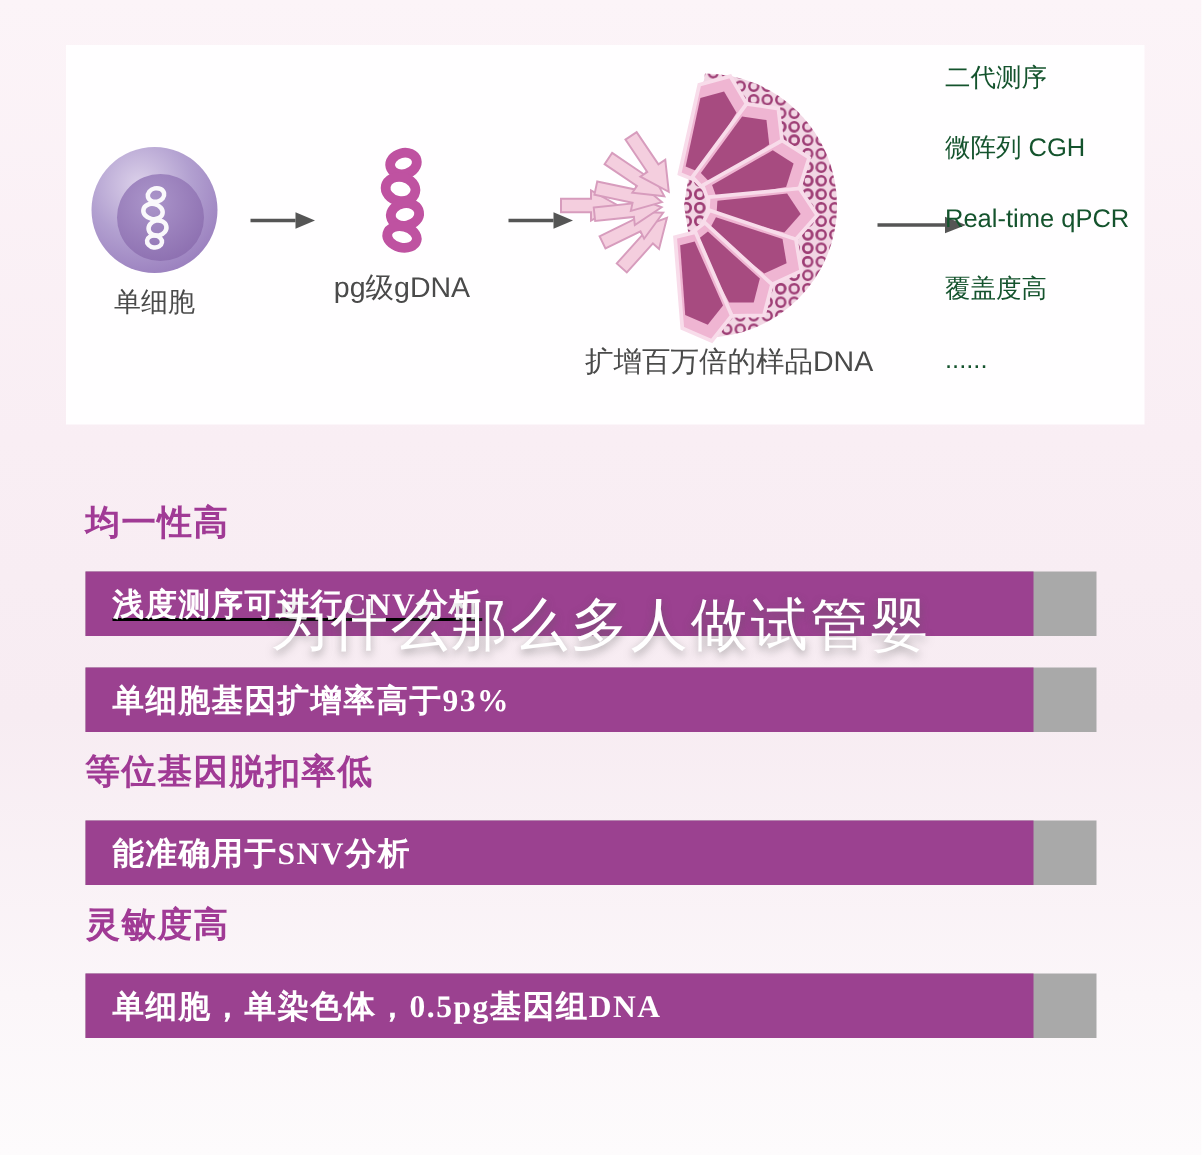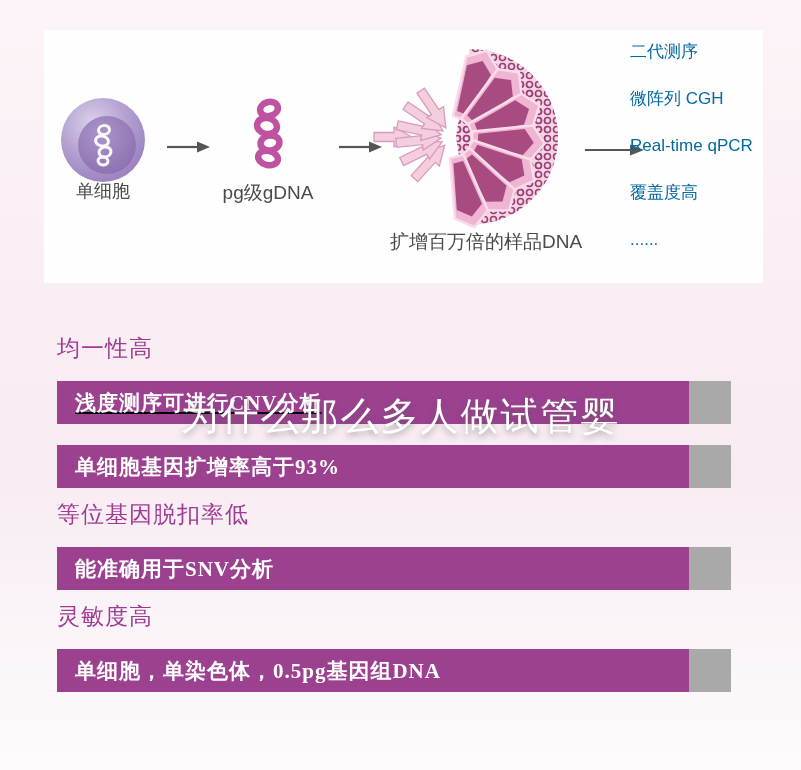--- a/index.html
+++ b/index.html
@@ -6,26 +6,26 @@
   body{width:801px;height:770px;overflow:hidden;
        font-family:"Liberation Sans","DejaVu Sans",sans-serif;}
   #stage{position:relative;width:801px;height:770px;
          background:linear-gradient(180deg,#fcf4f8 0%,#f9eef4 38%,#f7ecf2 62%,#fbf6f9 86%,#fdfbfc 100%);}
 
   
   .card{position:absolute;left:44px;top:30px;width:719px;height:253px;background:#fffeff;}
   .diagram-label{position:absolute;color:#4a4a4a;text-align:center;font-size:18px;line-height:22px;}
   .svg-abs{position:absolute;}
   .app-list{position:absolute;left:586px;top:12px;margin:0;padding:0;list-style:none;}
-  .app-list li{font-size:17px;color:#0369a1;line-height:20px;margin-bottom:27px;white-space:nowrap;}
+  .app-list li{font-size:17px;color:#14532d;line-height:20px;margin-bottom:27px;white-space:nowrap;}
 
   
   .features{position:absolute;left:57px;top:330px;width:674px;}
   .feature-heading{font-family:"Liberation Serif","DejaVu Serif",serif;font-size:23px;line-height:23px;
-                   color:#a03a95;font-weight:400;margin:15px 0 0 0;letter-spacing:1px;}
+                   color:#a03a95;font-weight:700;margin:15px 0 0 0;letter-spacing:1px;}
   .feature-heading.first{margin-top:7px;}
   .feature-bar{margin-top:21px;height:43px;background:#a9a9a9;width:100%;}
   .feature-bar-fill{height:43px;background:#9b4190;display:flex;align-items:center;}
   .feature-bar-fill span{font-family:"Liberation Serif","DejaVu Serif",serif;font-weight:700;
                          color:#ffffff;font-size:21px;padding-left:18px;letter-spacing:1px;white-space:nowrap;}
 
   
   .watermark{position:absolute;left:50%;top:391px;transform:translateX(-50%);
              color:#ffffff;font-size:38px;letter-spacing:2px;white-space:nowrap;
              text-shadow:0 3px 6px rgba(90,90,90,.5);font-weight:400;}
@@ -51,21 +51,21 @@
       </defs>
       <circle cx="45" cy="45" r="42" fill="url(#cellOuter)"></circle>
       <circle cx="49" cy="50" r="29" fill="url(#cellInner)"></circle>
       <g fill="none" stroke="#ffffff" stroke-width="3" stroke-linecap="round" opacity="0.95">
         <ellipse cx="46" cy="35" rx="5.5" ry="4.5" transform="rotate(-12 46 35)"></ellipse>
         <ellipse cx="44" cy="46" rx="6.5" ry="5" transform="rotate(12 44 46)"></ellipse>
         <ellipse cx="47" cy="57" rx="6" ry="5" transform="rotate(-12 47 57)"></ellipse>
         <ellipse cx="45" cy="66" rx="5" ry="4" transform="rotate(8 45 66)"></ellipse>
       </g>
     </svg>
-    <div class="diagram-label" style="left:14px;top:150px;width:90px;text-align:center;">单细胞</div>
+    <div class="diagram-label" style="left:14px;top:160px;width:90px;text-align:center;">单细胞</div>
 
     <svg class="svg-abs" style="left:122px;top:110px;" width="44" height="14" viewBox="0 0 44 14">
       <line x1="1" y1="7" x2="31" y2="7" stroke="#555" stroke-width="2.2"></line>
       <polygon points="31,1.5 44,7 31,12.5" fill="#555"></polygon>
     </svg>
 
     <svg class="svg-abs" style="left:200px;top:65px;" width="50" height="90" viewBox="0 0 50 90">
       <g fill="none" stroke="#bf52a1" stroke-width="6.5" stroke-linecap="round">
         <ellipse cx="25" cy="14" rx="9" ry="7" transform="rotate(-15 25 14)"></ellipse>
         <ellipse cx="23" cy="31" rx="10" ry="8" transform="rotate(12 23 31)"></ellipse>

